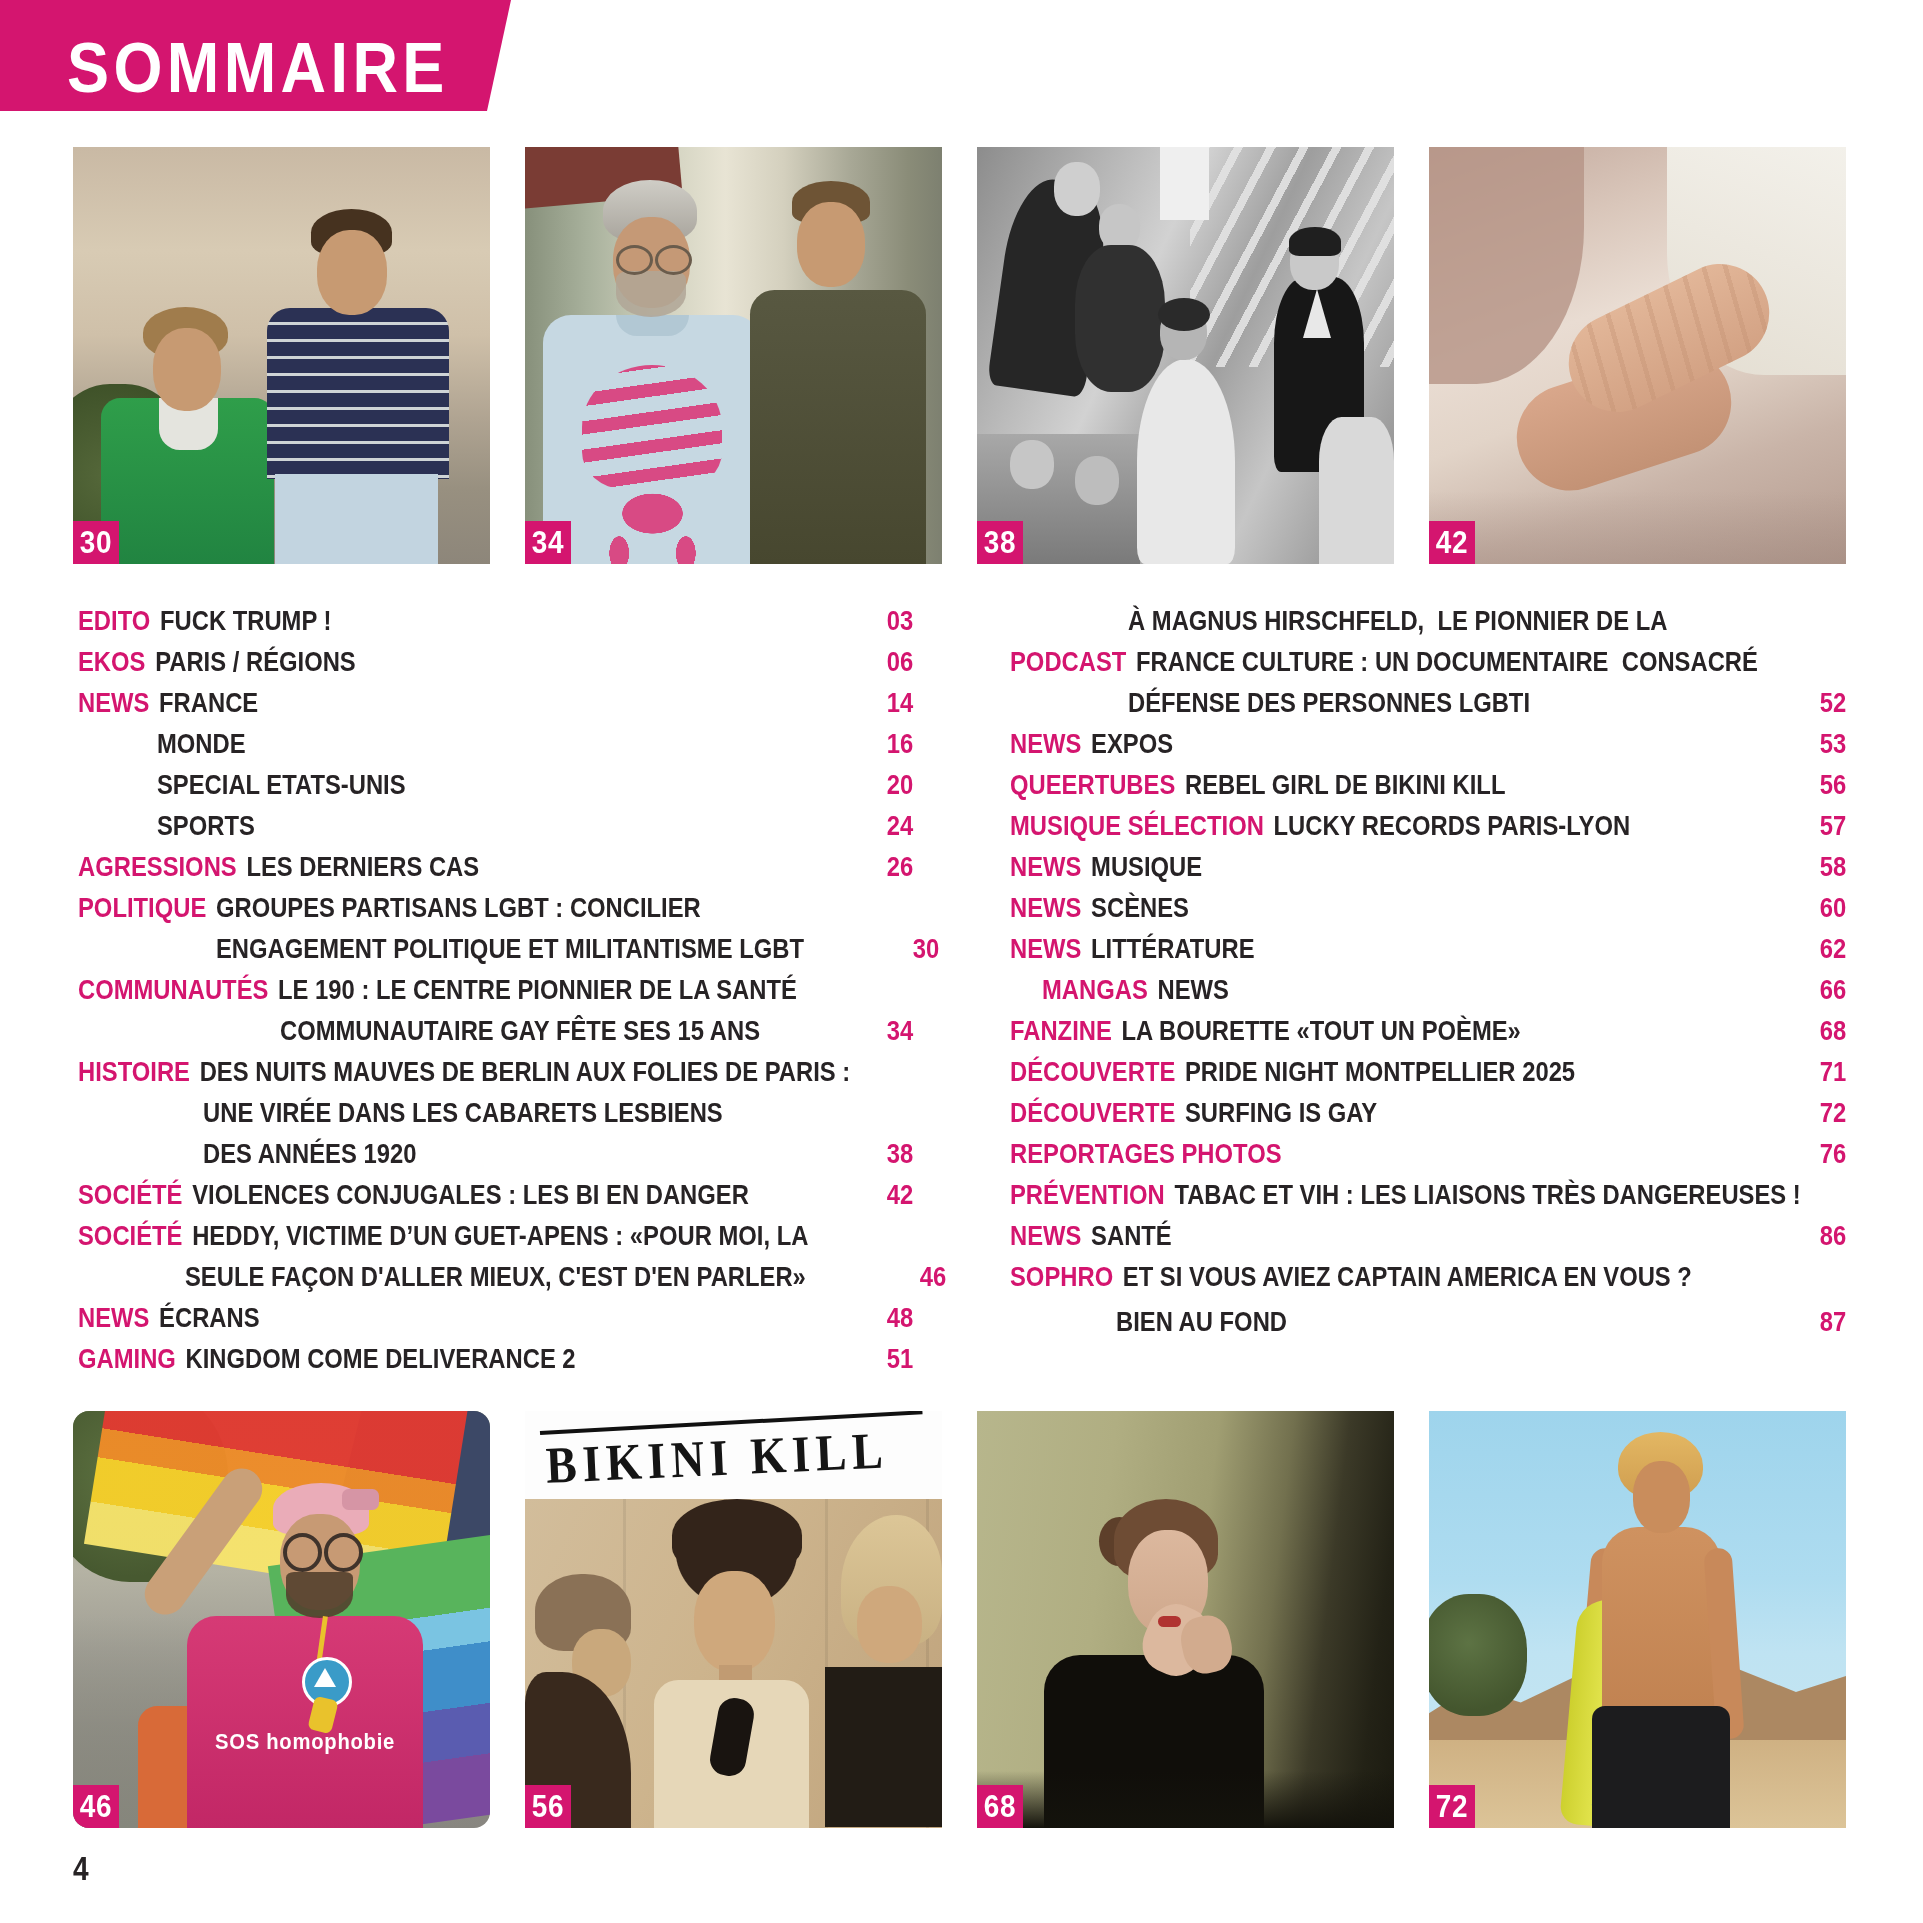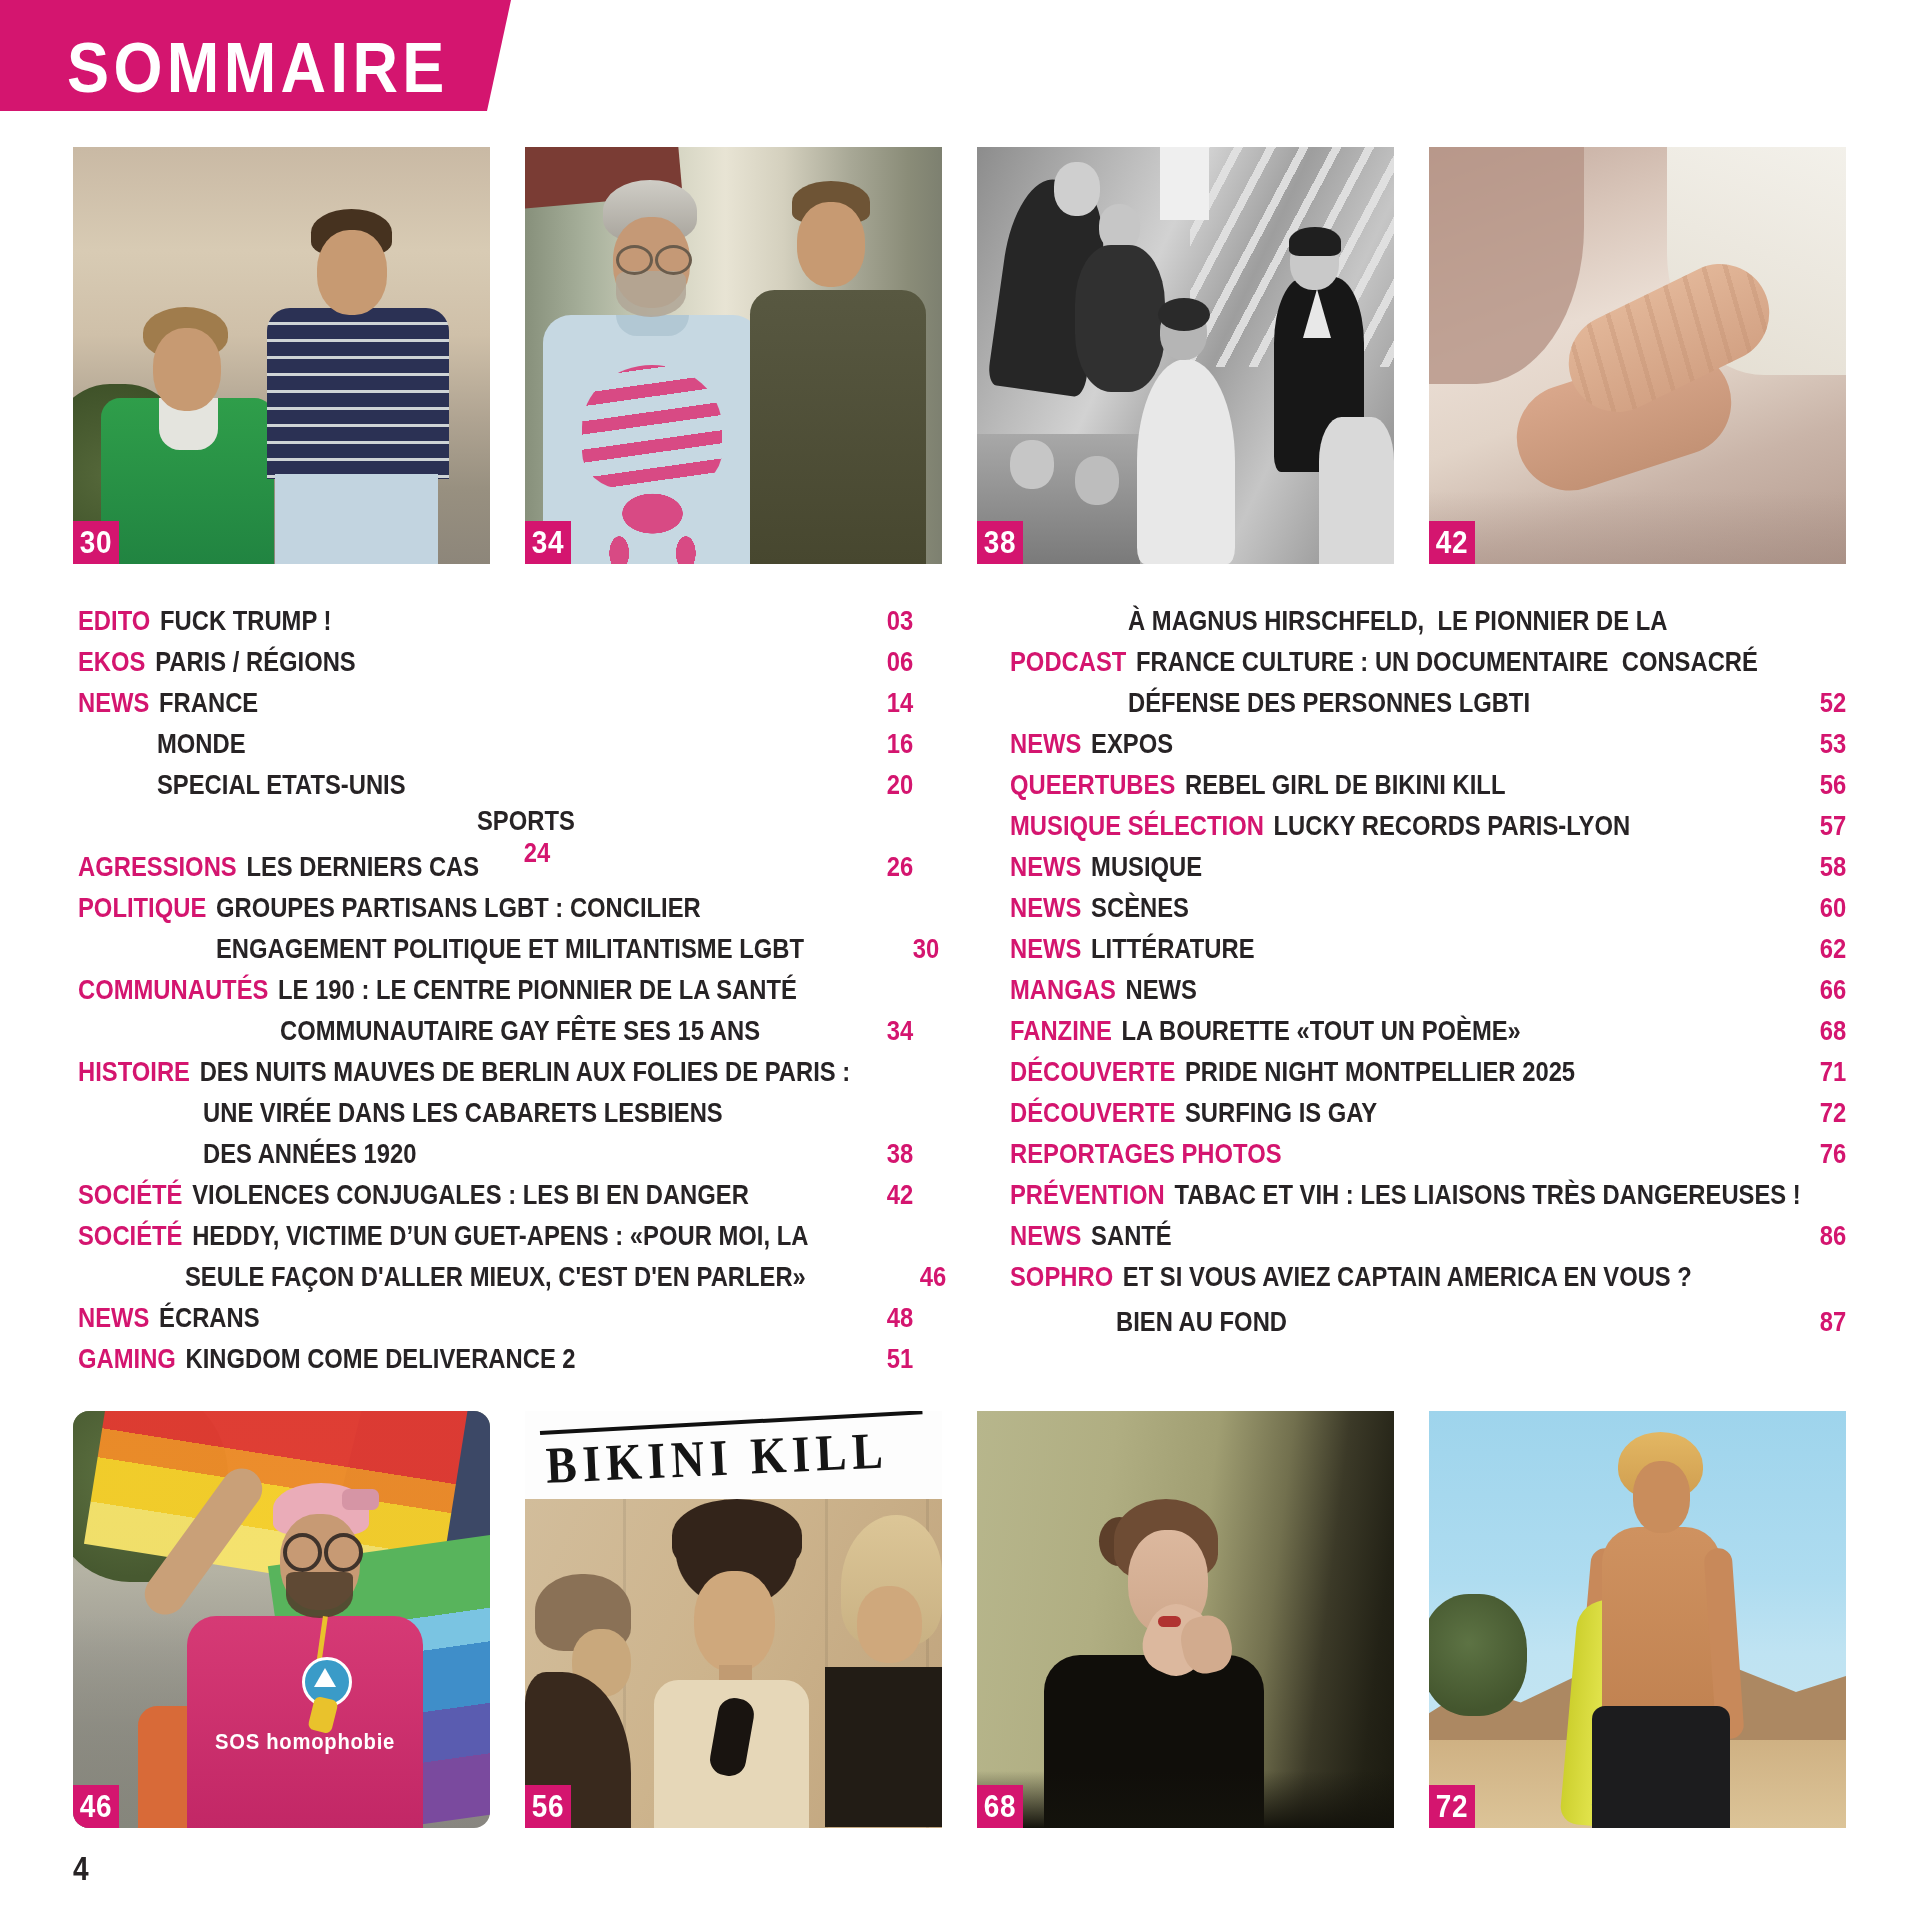--- a/index.html
+++ b/index.html
@@ -325,21 +325,21 @@
     <span class="toc-page">16</span>
   </div>
     <div class="toc-row" style="padding-left: 79px;">
     <span class="toc-lt">
 
       <span class="toc-text">SPECIAL ETATS-UNIS</span>
     </span>
     <span class="toc-fill"></span>
     <span class="toc-page">20</span>
   </div>
-    <div class="toc-row" style="padding-left: 79px; flex-direction: column;">
+    <div class="toc-row" style="padding-left: 79px;">
     <span class="toc-lt">
 
       <span class="toc-text">SPORTS</span>
     </span>
     <span class="toc-fill"></span>
     <span class="toc-page">24</span>
   </div>
     <div class="toc-row" style="padding-left: 0px;">
     <span class="toc-lt">
       <span class="toc-label">AGRESSIONS</span>
@@ -511,21 +511,21 @@
     <span class="toc-page">60</span>
   </div>
     <div class="toc-row" style="padding-left: 0px;">
     <span class="toc-lt">
       <span class="toc-label">NEWS</span>
       <span class="toc-text">LITTÉRATURE</span>
     </span>
     <span class="toc-fill"></span>
     <span class="toc-page">62</span>
   </div>
-    <div class="toc-row" style="padding-left: 0px;">
+    <div class="toc-row" style="padding-left: 0px; margin-left: 32px;">
     <span class="toc-lt">
       <span class="toc-label">MANGAS</span>
       <span class="toc-text">NEWS</span>
     </span>
     <span class="toc-fill"></span>
     <span class="toc-page">66</span>
   </div>
     <div class="toc-row" style="padding-left: 0px;">
     <span class="toc-lt">
       <span class="toc-label">FANZINE</span>

